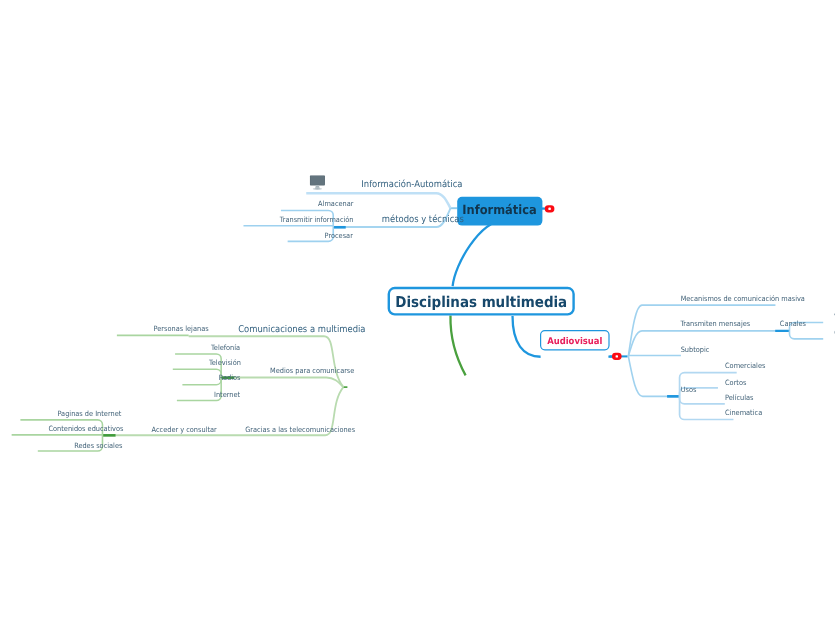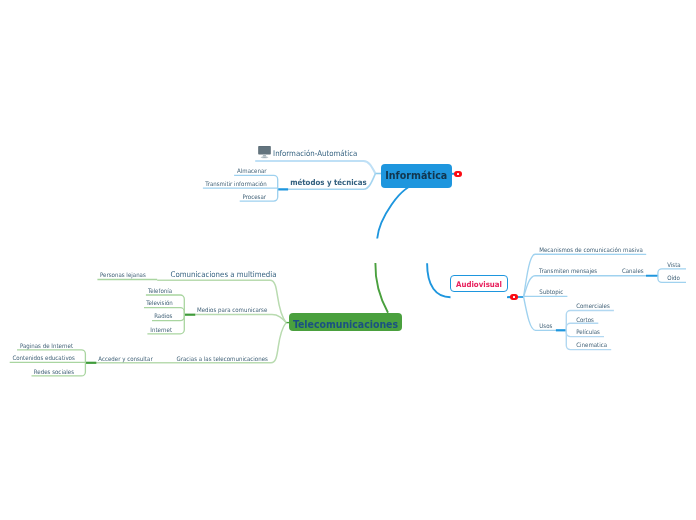--- a/index.html
+++ b/index.html
@@ -25,21 +25,21 @@
     font-weight:bold;font-size:10.45px;line-height:23px;text-align:center;
   }
   .n-audiovisual{
     left:450.2px;top:275px;width:57.6px;height:16.6px;
     border:1.4px solid #1e96de;border-radius:4px;background:#fff;
     color:#e8205c;font-weight:bold;font-size:7.8px;line-height:17.4px;text-align:center;
   }
   .collapse-dot{position:absolute;width:8px;height:5.8px;background:#fb0b13;border-radius:2.9px;}
   .collapse-dot i{position:absolute;left:2.8px;top:2.0px;width:2.4px;height:1.8px;background:#fff;border-radius:.5px;display:block;}
 
-  .leaf{position:absolute;white-space:nowrap;color:#426278;font-size:6.1px;}
+  .leaf{position:absolute;white-space:nowrap;color:#426278;font-size:6.1px;margin-left:28px;}
   .l1{font-size:7.8px;color:#33607f;}
 </style>
 </head>
 <body>
 
 <div id="canvas">
   <svg class="links" viewBox="0 0 696 520">
     <g fill="none" stroke-linecap="butt">
 
       <path d="M377.2,238.5 C379.0,219.9 399.8,184.7 419.6,183.4" stroke="#1e96de" stroke-width="1.9"></path>
@@ -79,44 +79,44 @@
       <path d="M144.0,307.7 L180.3,307.7 A4,4 0 0 1 184.3,311.7 L184.3,314.7" stroke="#a9d5a0" stroke-width="1.3"></path>
       <path d="M152.0,320.6 L180.3,320.6 A4,4 0 0 0 184.3,316.6 L184.3,314.7" stroke="#a9d5a0" stroke-width="1.3"></path>
       <path d="M147.4,333.8 L180.3,333.8 A4,4 0 0 0 184.3,329.8 L184.3,314.7" stroke="#a9d5a0" stroke-width="1.3"></path>
       <path d="M85.4,362.8 L96.3,362.8" stroke="#3f9b3a" stroke-width="2.2"></path>
       <path d="M17.0,349.9 L81.4,349.9 A4,4 0 0 1 85.4,353.9 L85.4,362.8" stroke="#a9d5a0" stroke-width="1.3"></path>
       <path d="M9.7,362.4 L85.4,362.4" stroke="#a9d5a0" stroke-width="1.3"></path>
       <path d="M31.5,375.9 L81.4,375.9 A4,4 0 0 0 85.4,371.9 L85.4,362.8" stroke="#a9d5a0" stroke-width="1.3"></path>
     </g>
   </svg>
 
+  <div class="node root-node">Disciplinas multimedia</div>
 
   <div class="node n-informatica">Informática</div>
   <div class="collapse-dot" style="left:454.3px;top:170.9px;">
       <i></i>
     </div>
 
-  <div class="node n-telecom">Telecomunicaciones</div>
 
   <div class="node n-audiovisual">Audiovisual</div>
   <div class="collapse-dot" style="left:510.3px;top:294.3px;">
       <i></i>
     </div>
 
   <svg style="position:absolute;left:258.4px;top:146.3px;width:13px;height:12.6px;" viewBox="0 0 130 126">
     <rect x="2" y="1" width="126" height="84" rx="7" fill="#5c6d77"></rect>
     <rect x="9" y="7" width="112" height="72" rx="3" fill="#63747e"></rect>
     <path d="M52,85 L78,85 L86,110 L44,110 Z" fill="#c2ccd1"></path>
     <path d="M55,85 L75,85 L80,103 L50,103 Z" fill="#aab6bc"></path>
     <ellipse cx="65" cy="114" rx="38" ry="8" fill="#c2ccd1"></ellipse>
     <ellipse cx="65" cy="114" rx="23" ry="3.5" fill="#9aa7ae"></ellipse>
   </svg>
 
   <div class="leaf l1" style="left:273.1px;top:148.8px;">Información-Automática</div>
-  <div class="leaf l1" style="left:290.2px;top:178.0px;font-weight:bold;">métodos y técnicas</div>
+  <div class="leaf l1" style="left:290.2px;top:178.0px;">métodos y técnicas</div>
   <div class="leaf" style="left:237.1px;top:166.9px;">Almacenar</div>
   <div class="leaf" style="left:205.2px;top:179.8px;">Transmitir información</div>
   <div class="leaf" style="left:242.5px;top:192.8px;">Procesar</div>
 
   <div class="leaf" style="left:539.2px;top:246.0px;">Mecanismos de comunicación masiva</div>
   <div class="leaf" style="left:539.0px;top:267.2px;">Transmiten mensajes</div>
   <div class="leaf" style="left:621.9px;top:267.2px;">Canales</div>
   <div class="leaf" style="left:667.2px;top:260.8px;">Vista</div>
   <div class="leaf" style="left:667.2px;top:274.1px;">Oído</div>
   <div class="leaf" style="left:539.2px;top:288.0px;">Subtopic</div>

